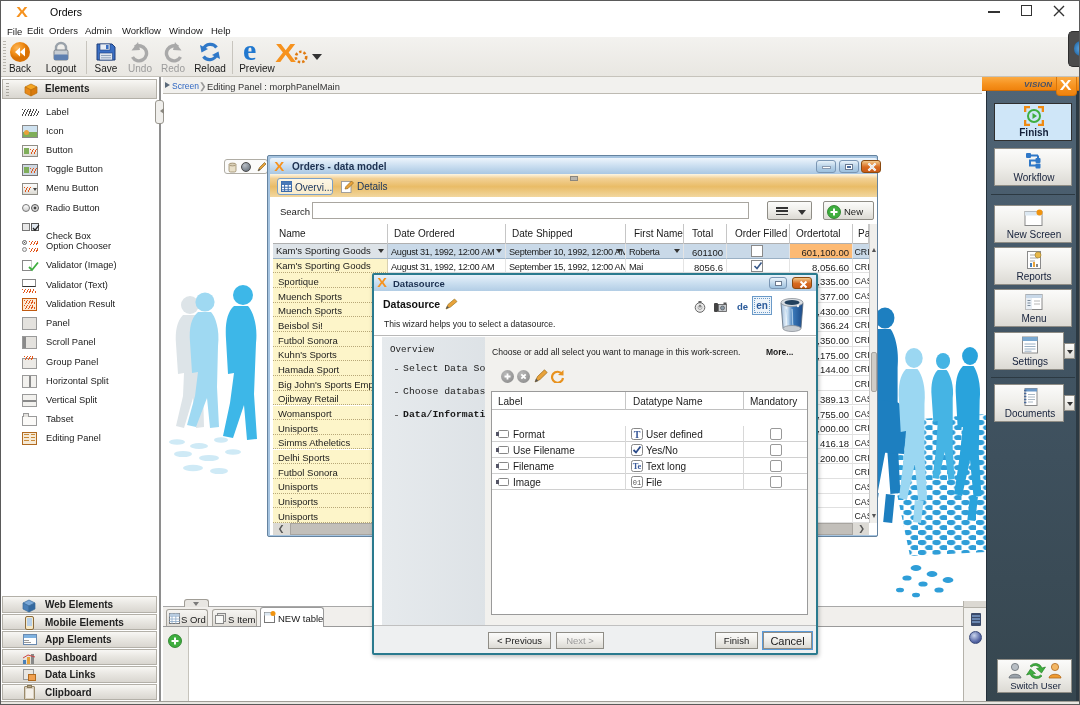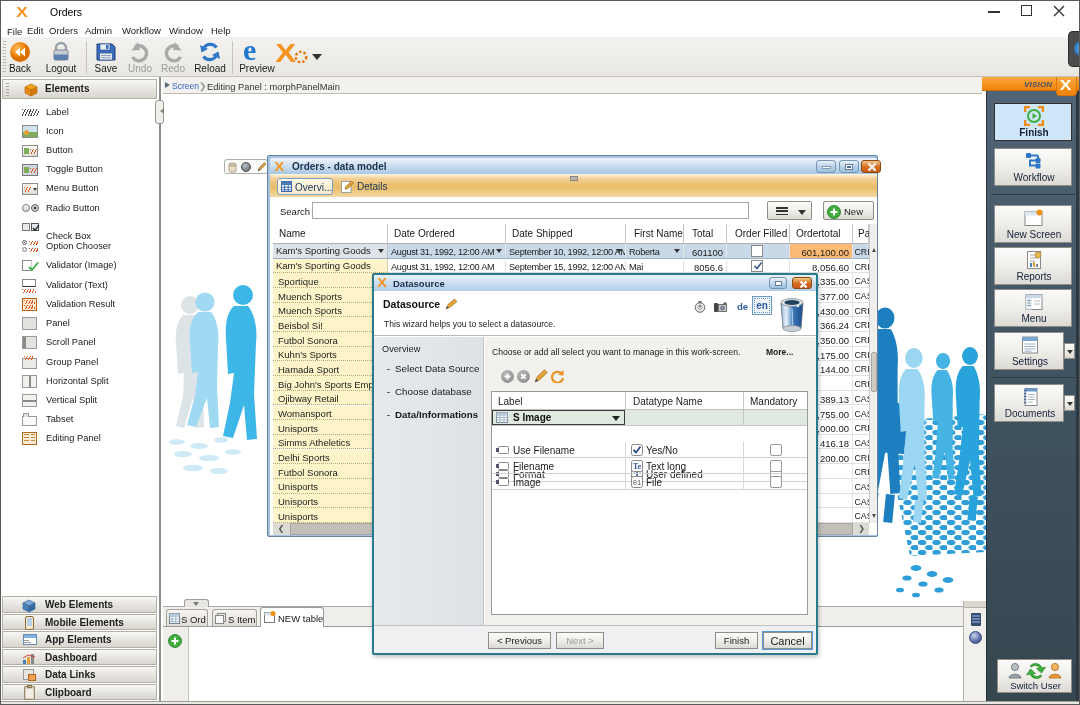--- a/index.html
+++ b/index.html
@@ -1049,21 +1049,21 @@
           </linearGradient>
         </defs>
 <path d="M3,6 L5,31 C5,34 23,34 23,31 L25,6 Z" fill="url(#bk)" stroke="#5a6a7a" stroke-width=".8"></path>
 <ellipse cx="14" cy="5.5" rx="11" ry="4" fill="#d8dde2" stroke="#8a9098" stroke-width=".8"></ellipse>
 <ellipse cx="14" cy="5.5" rx="7.5" ry="2.4" fill="#22415e"></ellipse>
         <circle cx="20" cy="9" r="1.2" fill="#fff" opacity=".9"></circle>
 <path d="M8,12 c2,6 1,12 3,17 M14,12 c1,6 0,12 1,17" stroke="#bcd8f0" stroke-width="1.2" fill="none" opacity=".8"></path>
 <ellipse cx="14" cy="31.5" rx="9" ry="3" fill="#c8cdd2" stroke="#8a9098" stroke-width=".8"></ellipse>
 </svg>
     </div>
-    <div class="abs" style="left:0;top:62px;width:110px;height:288px;background:linear-gradient(90deg,#e6eaed,#dde2e6);border-right:1px solid #c0c4c8;">
+    <div class="abs" style="left:8px;top:62px;width:110px;height:288px;background:linear-gradient(90deg,#e6eaed,#dde2e6);border-right:1px solid #c0c4c8;font-family:Liberation Mono, monospace;">
       <span class="abs" style="left:8px;top:7px;font-size:9.2px;color:#222;">Overview</span>
       <div class="abs" style="left:13px;top:32px;width:3px;height:1.2px;background:#666;"></div>
       <span class="abs" style="left:21px;top:26px;font-size:9.8px;color:#1a1a1a;white-space:nowrap;">Select Data Source</span>
       <div class="abs" style="left:13px;top:55px;width:3px;height:1.2px;background:#666;"></div>
       <span class="abs" style="left:21px;top:49px;font-size:9.8px;color:#1a1a1a;white-space:nowrap;">Choose database</span>
       <div class="abs" style="left:13px;top:78px;width:3px;height:1.2px;background:#666;"></div>
       <span class="abs b" style="left:21px;top:72px;font-size:9.8px;color:#1a1a1a;white-space:nowrap;">Data/Informations</span>
     </div>
     <div class="abs" style="left:111px;top:62px;width:331px;height:288px;background:#f2f1ee;">
       <span class="abs" style="left:7px;top:10px;font-size:8.6px;color:#1a1a1a;white-space:nowrap;">Choose or add all select you want to manage in this work-screen.</span>
@@ -1092,33 +1092,21 @@
         <div class="abs" style="left:0;top:0;width:134px;height:18px;border-right:1px solid #c6c6c6;">
           <span class="abs" style="left:6px;top:4px;font-size:10px;">Label</span>
         </div>
         <div class="abs" style="left:134px;top:0;width:118px;height:18px;border-right:1px solid #c6c6c6;">
           <span class="abs" style="left:7px;top:4px;font-size:10px;">Datatype Name</span>
         </div>
         <div class="abs" style="left:252px;top:0;width:63px;height:18px;">
           <span class="abs" style="left:6px;top:4px;font-size:10px;">Mandatory</span>
         </div>
       </div>
-      <div class="abs" style="left:0;top:18px;width:315px;height:16px;background:#dfe9df;border-bottom:1px solid #c0c8c0;">
-        <div class="abs" style="left:0;top:0;width:133px;height:15px;background:#dfe9df;border:1.6px solid #3a3a3a;">
-          <svg class="abs" style="left:3px;top:1px;" width="12" height="11">
-            <rect x="0.5" y="0.5" width="11" height="10" fill="#f8f8f8" stroke="#7a8a9a" stroke-width="1"></rect>
-            <path d="M0,3 h12 M0,5.5 h12 M0,8 h12 M4,0 v11 M8,0 v11" stroke="#9ab0c4" stroke-width=".8"></path>
-            <rect x="0.5" y="0.5" width="11" height="2.6" fill="#b8c8d8"></rect>
-          </svg>
-          <span class="abs b" style="left:20px;top:1px;font-size:10px;color:#111;">S Image</span>
-          <div class="abs" style="right:4px;top:5px;width:0;height:0;border:4px solid transparent;border-top:5px solid #222;"></div>
-        </div>
-        <div class="abs" style="left:134px;top:0;width:118px;height:16px;border-right:1px solid #c6c6c6;"></div>
-      </div>
-      <div class="abs" style="left:0;top:34px;width:315px;height:16px;border-bottom:1px solid #d0d0d0;margin-top:40px;">
+      <div class="abs" style="left:0;top:34px;width:315px;height:16px;border-bottom:1px solid #d0d0d0;">
         <div class="abs" style="left:0;top:0;width:134px;height:16px;border-right:1px solid #d8d8d8;">
           <svg class="abs" style="left:4px;top:3.5px;" width="13" height="8">
             <rect x="2.5" y="0.5" width="10" height="7" rx="1" fill="#fff" stroke="#888" stroke-width="1"></rect>
             <rect x="0" y="2" width="3" height="4" fill="#556"></rect>
           </svg>
           <span class="abs" style="left:21px;top:2.5px;font-size:10px;">Format</span>
         </div>
         <div class="abs" style="left:134px;top:0;width:118px;height:16px;border-right:1px solid #d8d8d8;">
           <svg class="abs" style="left:5px;top:2px;" width="12" height="12">
             <rect x="0.5" y="0.5" width="11" height="11" rx="2" fill="#fff" stroke="#888" stroke-width="1"></rect>

